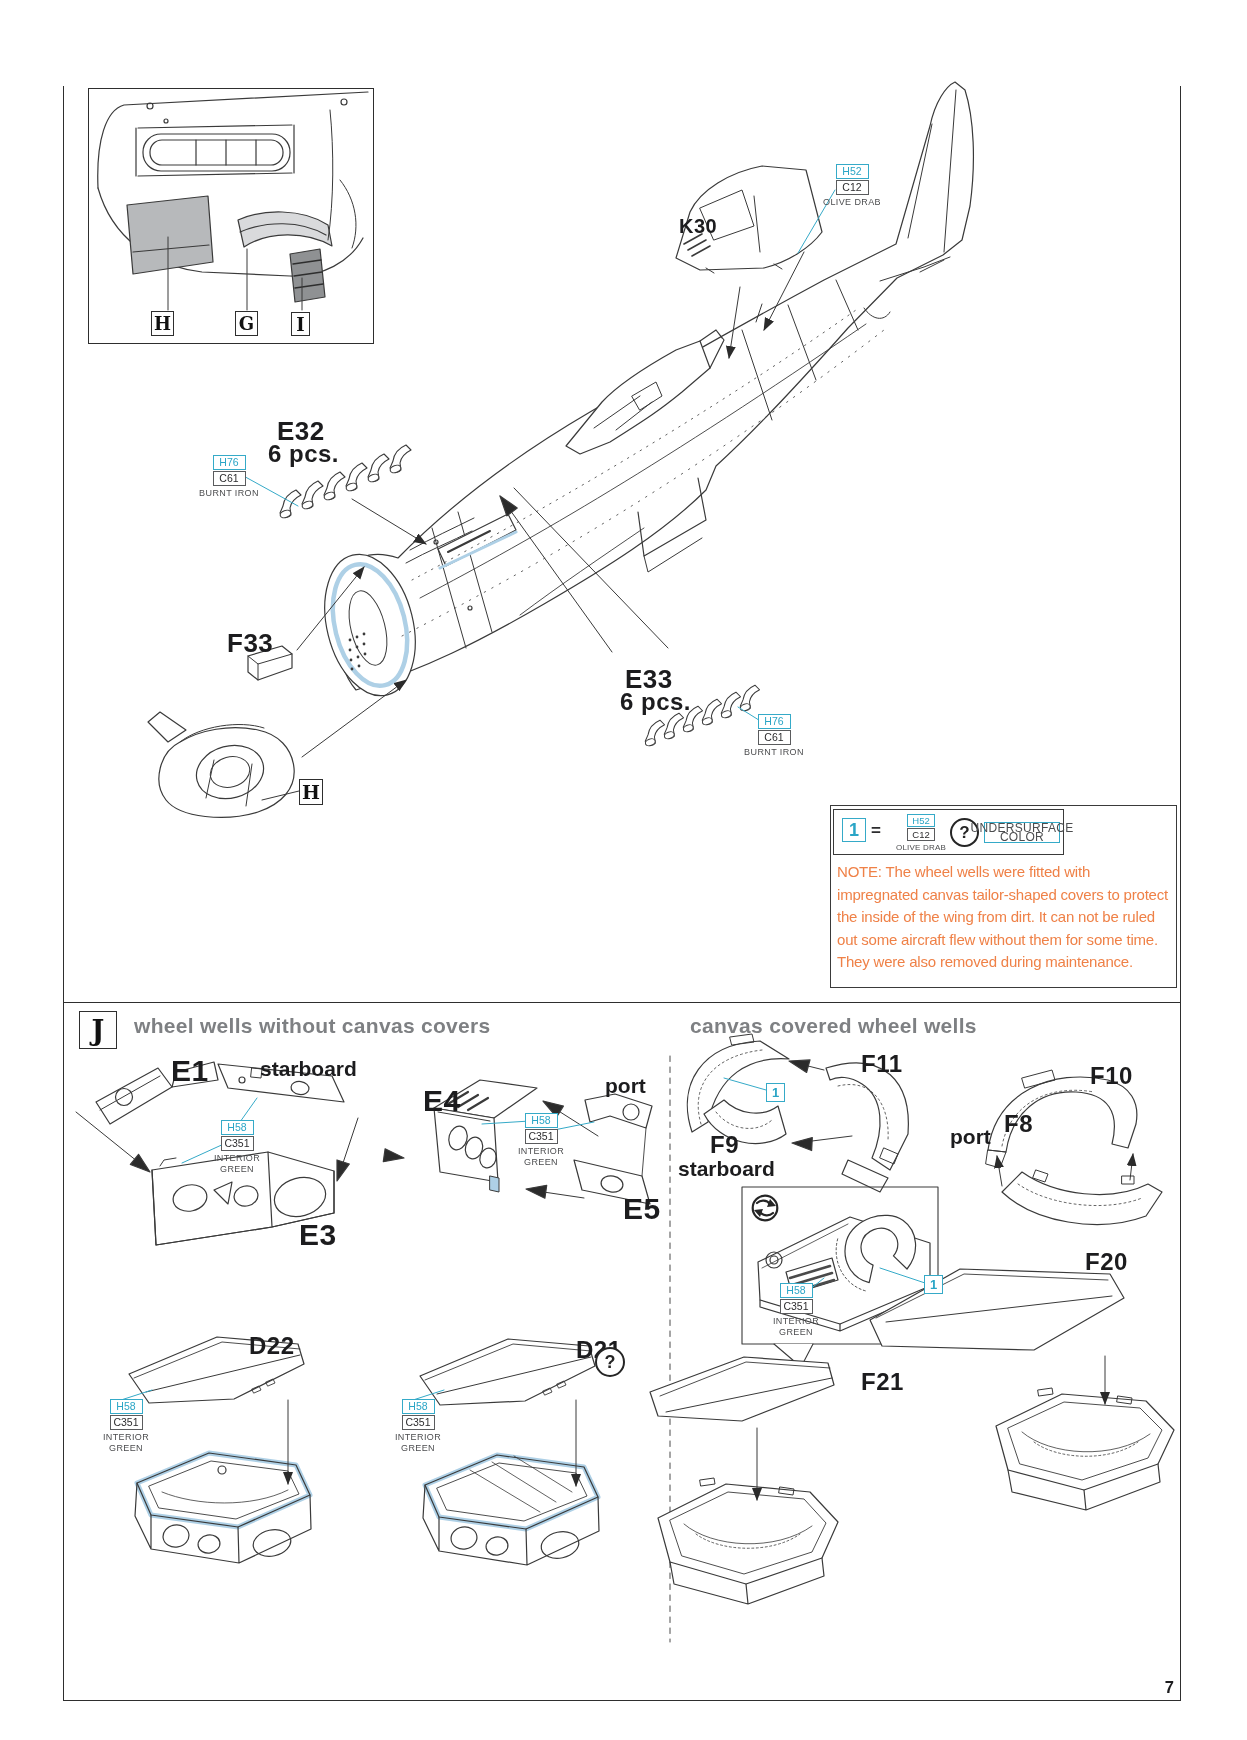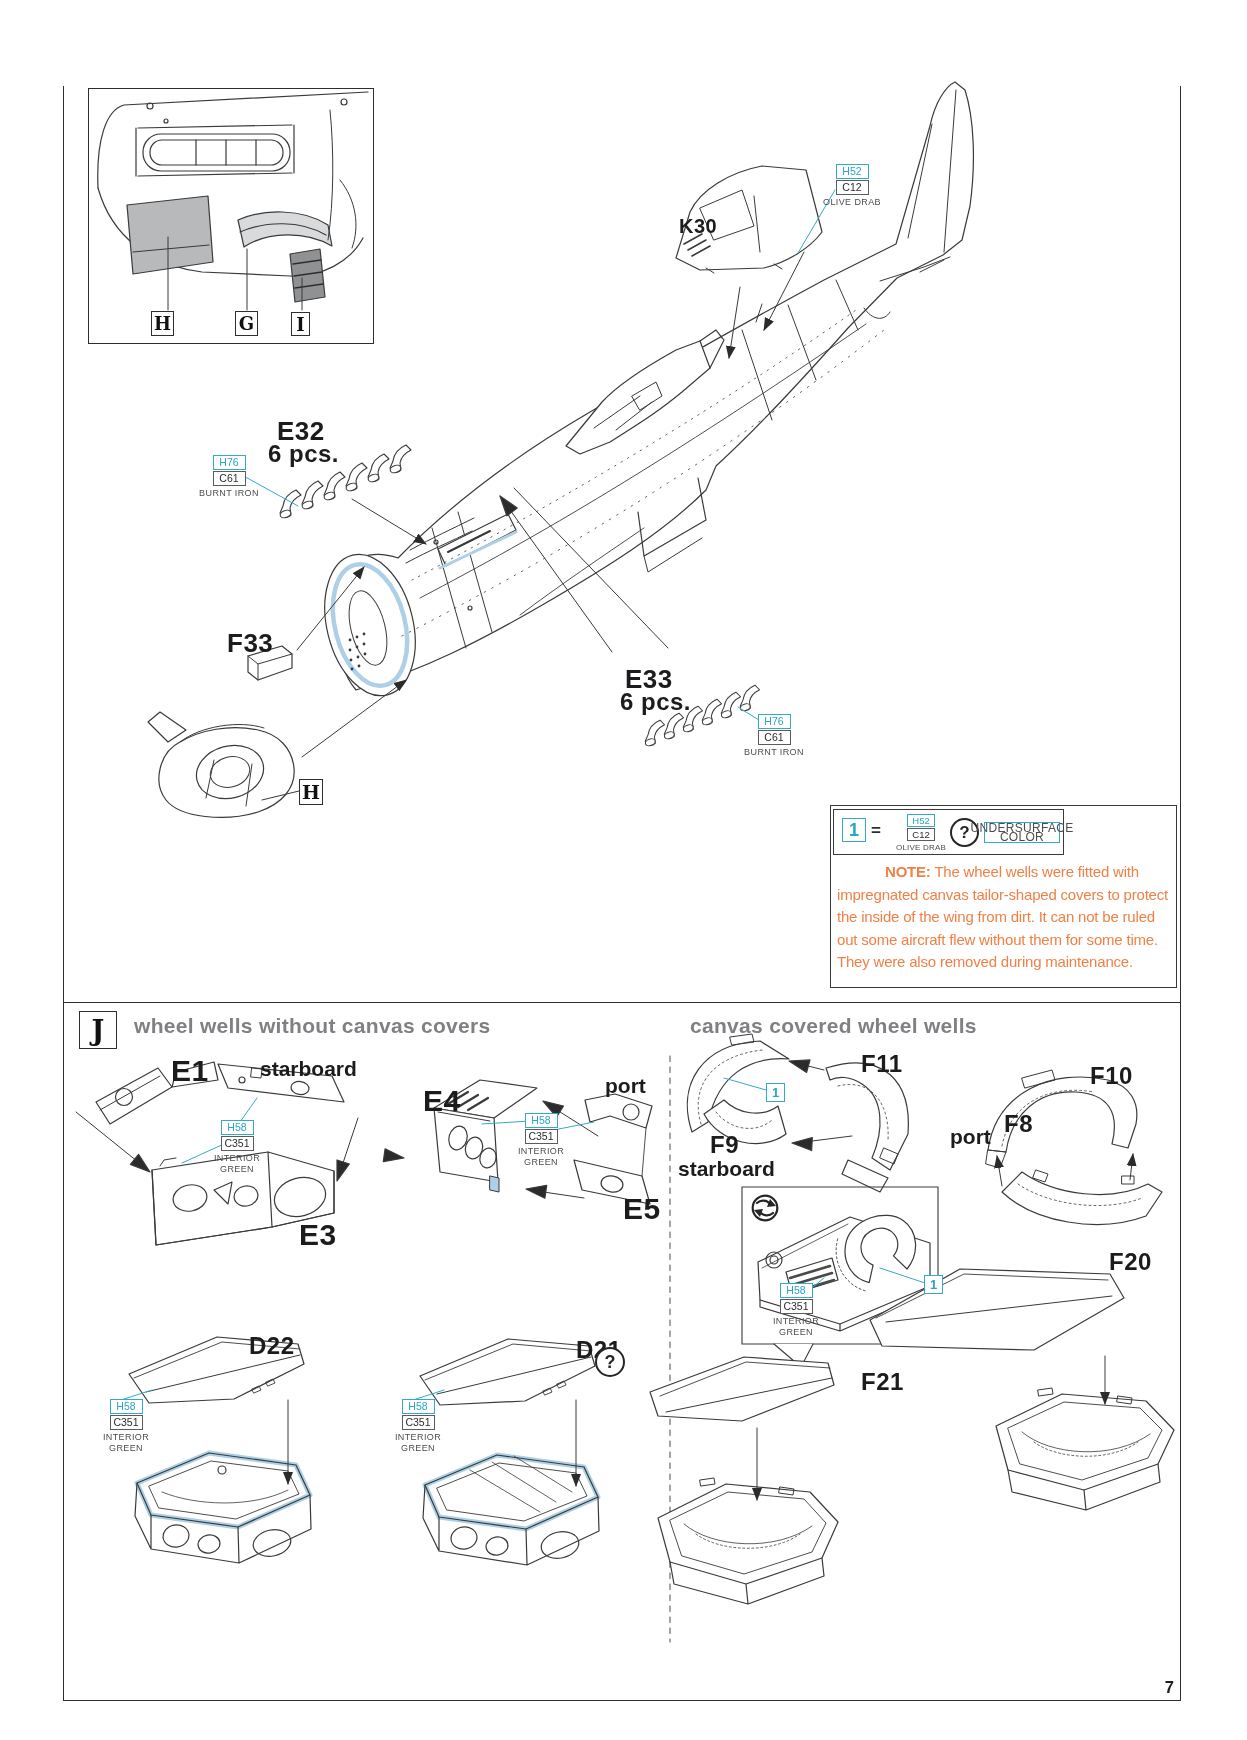--- a/index.html
+++ b/index.html
@@ -26,21 +26,21 @@
   .m1{width:17px;height:17px;border:1.4px solid #35aac8;color:#2aa5c6;font-weight:bold;font-size:13px;
       display:flex;align-items:center;justify-content:center;background:#fff;}
   .m1.big{width:22px;height:22px;font-size:18px;border-width:1.6px;}
   .qcirc{border:2.3px solid #252525;border-radius:50%;display:flex;align-items:center;
          justify-content:center;font-weight:bold;color:#252525;background:#fff;}
   .frameline{background:#2e2e2e;}
   .notebox{border:1.1px solid #3a3a3a;background:#fff;}
   .legendbox{border:1.1px solid #3a3a3a;background:#fff;}
   .eq{font-weight:bold;font-size:17px;color:#2c2c2e;}
   .notetext{color:#ef8147;font-size:15px;line-height:22.5px;letter-spacing:-.2px;font-stretch:condensed;}
-  .notetext b{font-weight:bold;margin-left:48px;}
+  .notetext b{font-weight:normal;}
   .usbox{border:1.1px solid #35aac8;color:#4c4d4f;font-size:12px;line-height:9px;display:flex;
          align-items:center;justify-content:center;text-align:center;letter-spacing:.3px;}
   .pageno{font-weight:bold;font-size:16.5px;color:#1c1c1e;text-align:right;}
   svg.art{left:0;top:0;pointer-events:none;}
 </style>
 </head>
 <body>
 
 <div class="page">
 
@@ -493,21 +493,21 @@
   <div class="abs callout" style="left:764px;top:1283px;">
     <div class="cbox">H58</div>
     <div class="cbox c">C351</div>
     <div class="cname wrap">INTERIOR GREEN</div>
   </div>
   <div class="abs m1" style="left:924px;top:1275px;">
       <span>1</span>
     </div>
 
   <div class="abs lbl md" style="left:861px;top:1368px;">F21</div>
-  <div class="abs lbl md" style="left:1109px;top:1248px;">F20</div>
+  <div class="abs lbl md" style="left:1085px;top:1248px;">F20</div>
 
   <div class="abs qcirc" style="left:595px;top:1347px;width:26px;height:26px;font-size:18px;">
       <span>?</span>
     </div>
 
   <div class="abs pageno" style="left:1140px;top:1678px;width:34px;">7</div>
 
 </div>
 
 </body></html>

